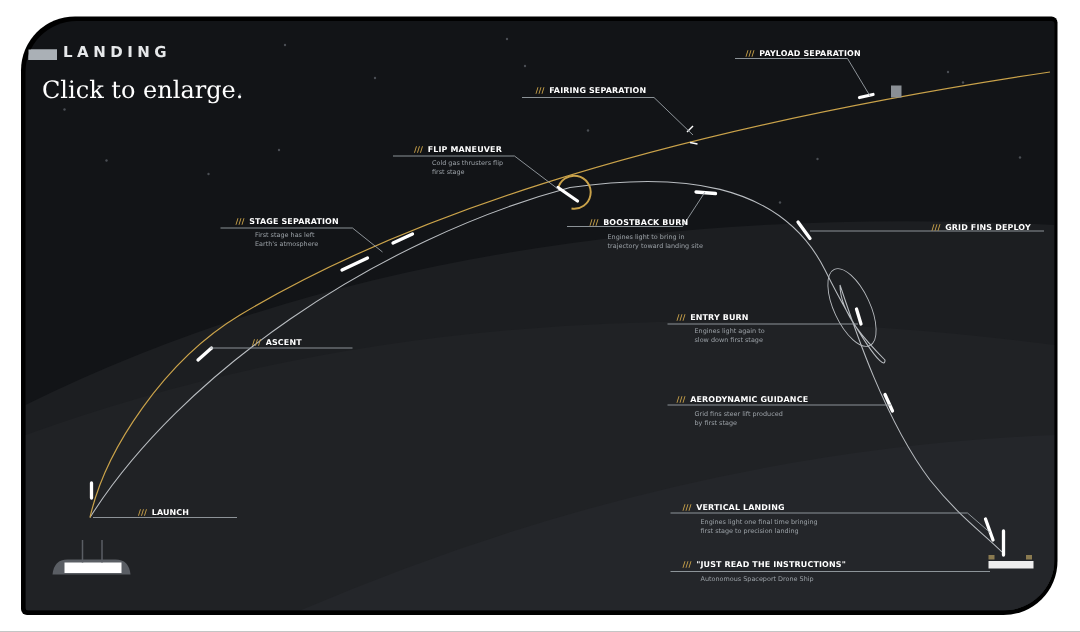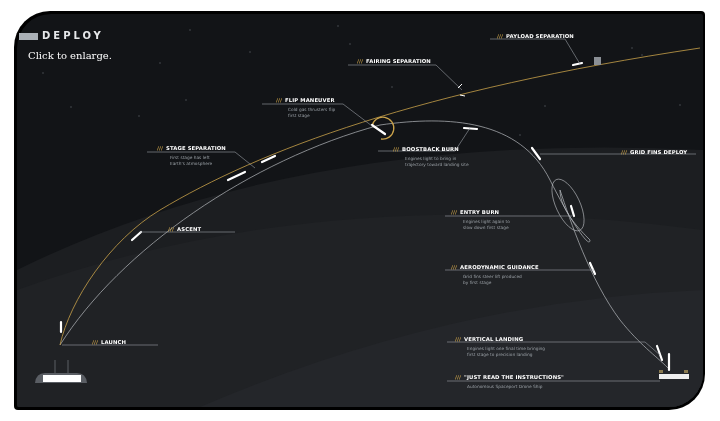--- a/index.html
+++ b/index.html
@@ -1,20 +1,20 @@
 <!DOCTYPE html>
 <html><head>
 <meta charset="utf-8">
 <style>
   html,body{margin:0;padding:0;background:#fff;}
   body{width:720px;height:421px;position:relative;overflow:hidden;font-family:"DejaVu Sans",sans-serif;}
   #frame{position:absolute;left:14px;top:11px;width:691px;height:399px;background:#000;border-radius:36px 4px 36px 4px;}
   #panel{position:absolute;left:17px;top:14px;width:686px;height:393px;background:#121417;border-radius:34px 2px 34px 2px;overflow:hidden;}
   svg{position:absolute;left:0;top:0;}
-  .caption{position:absolute;left:28px;top:50px;color:#fff;font-family:"DejaVu Serif",serif;font-size:10px;}
+  .caption{position:absolute;left:28px;top:50px;color:#fff;font-family:"DejaVu Serif",serif;font-size:16px;}
   .logo-bar{position:absolute;left:19px;top:33px;width:19px;height:7px;background:#aab0b6;}
   .logo{position:absolute;left:42px;top:30px;color:#e6e8ea;font-size:10px;letter-spacing:3px;font-weight:bold;}
   .lbl{position:absolute;color:#fff;font-size:5.3px;font-weight:bold;white-space:nowrap;letter-spacing:0.1px;}
   .lbl .sl{color:#c9a24a;margin-right:3px;}
   .desc{position:absolute;color:#9aa0a6;font-size:4.3px;line-height:6.3px;white-space:pre;}
 </style>
 </head>
 <body>
 
 <div id="frame"></div>
@@ -92,21 +92,21 @@
       <polyline points="445,270 594,270"></polyline>
       <polyline points="447,342 645,342 660,355"></polyline>
       <polyline points="447,381 660,381"></polyline>
     </g>
   </svg>
 
   <div class="logo-bar" style="left:2px;top:19px;"></div>
 </div>
 
 <div class="logo-bar"></div>
-<div class="logo">DEPLOY</div>
+<div class="logo">LANDING</div>
 <div class="caption">Click to enlarge.</div>
 
 <div class="lbl" style="left:92px;top:339px;"><span class="sl">///</span><span>LAUNCH</span></div>
 <div class="lbl" style="left:168px;top:226px;"><span class="sl">///</span><span>ASCENT</span></div>
 <div class="lbl" style="left:157px;top:145px;"><span class="sl">///</span><span>STAGE SEPARATION</span></div>
 <div class="desc" style="left:170px;top:155px;">First stage has left
 Earth's atmosphere</div>
 <div class="lbl" style="left:276px;top:97px;"><span class="sl">///</span><span>FLIP MANEUVER</span></div>
 <div class="desc" style="left:288px;top:107px;">Cold gas thrusters flip
 first stage</div>

